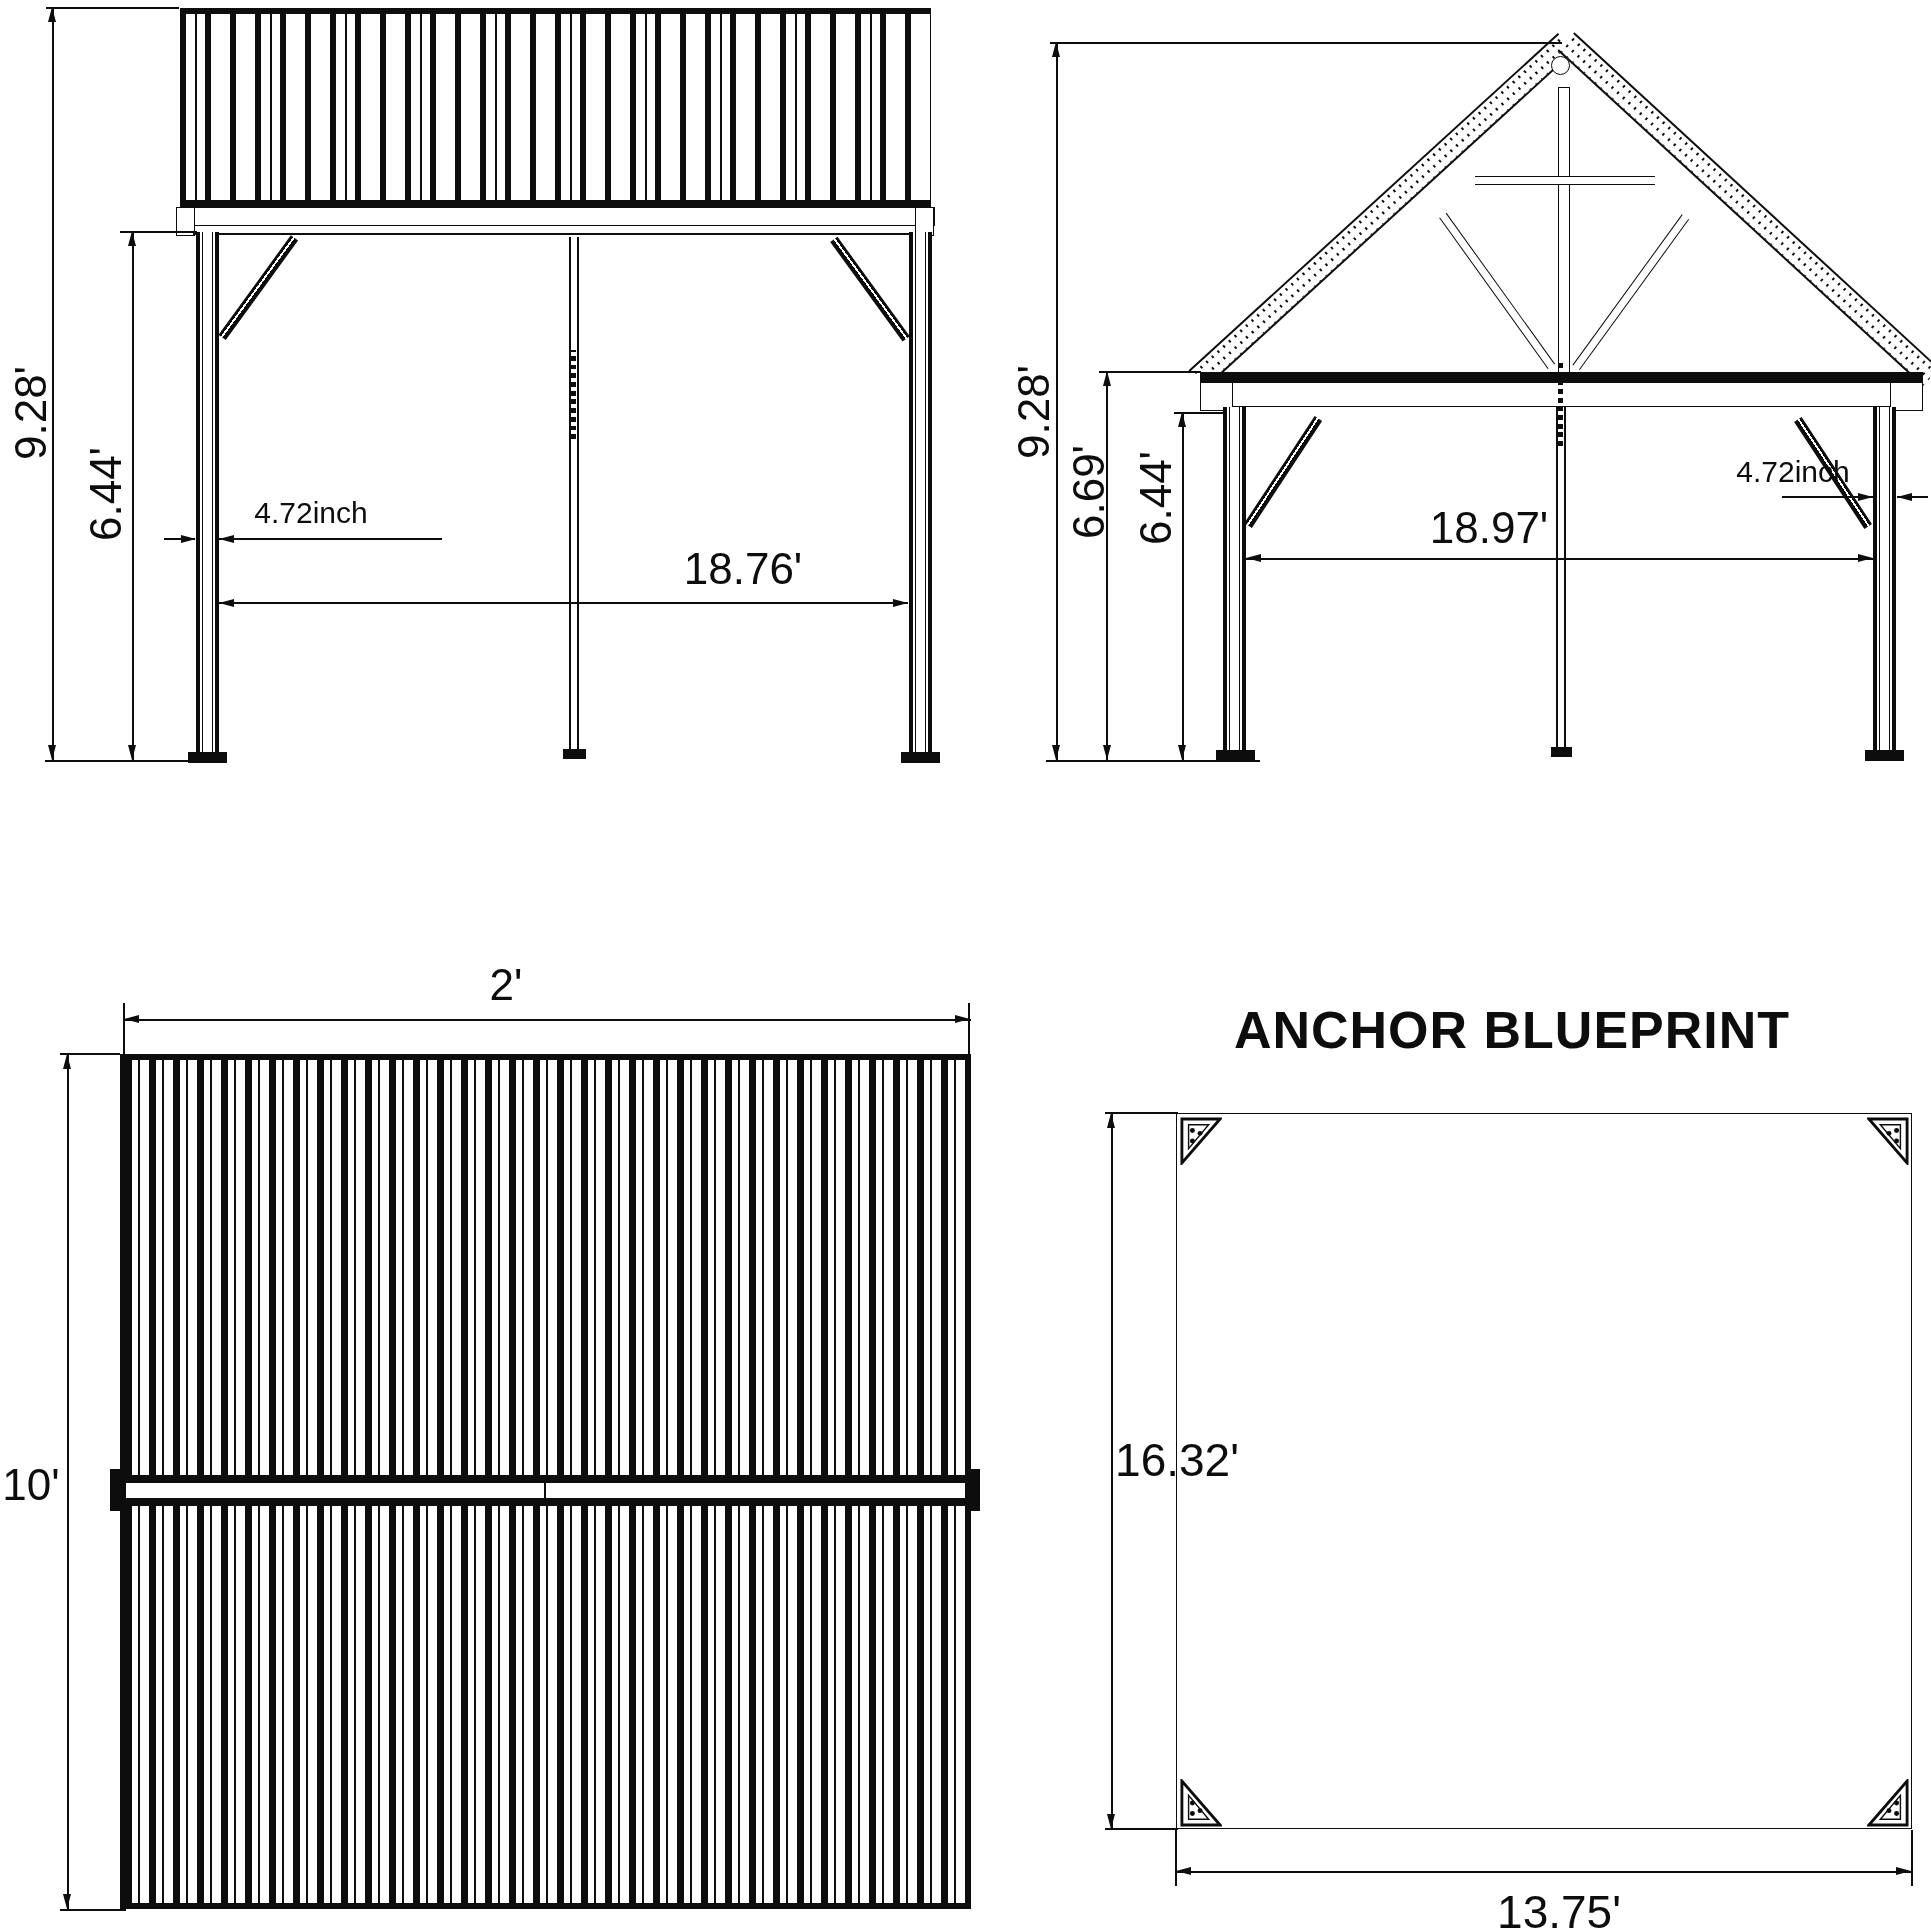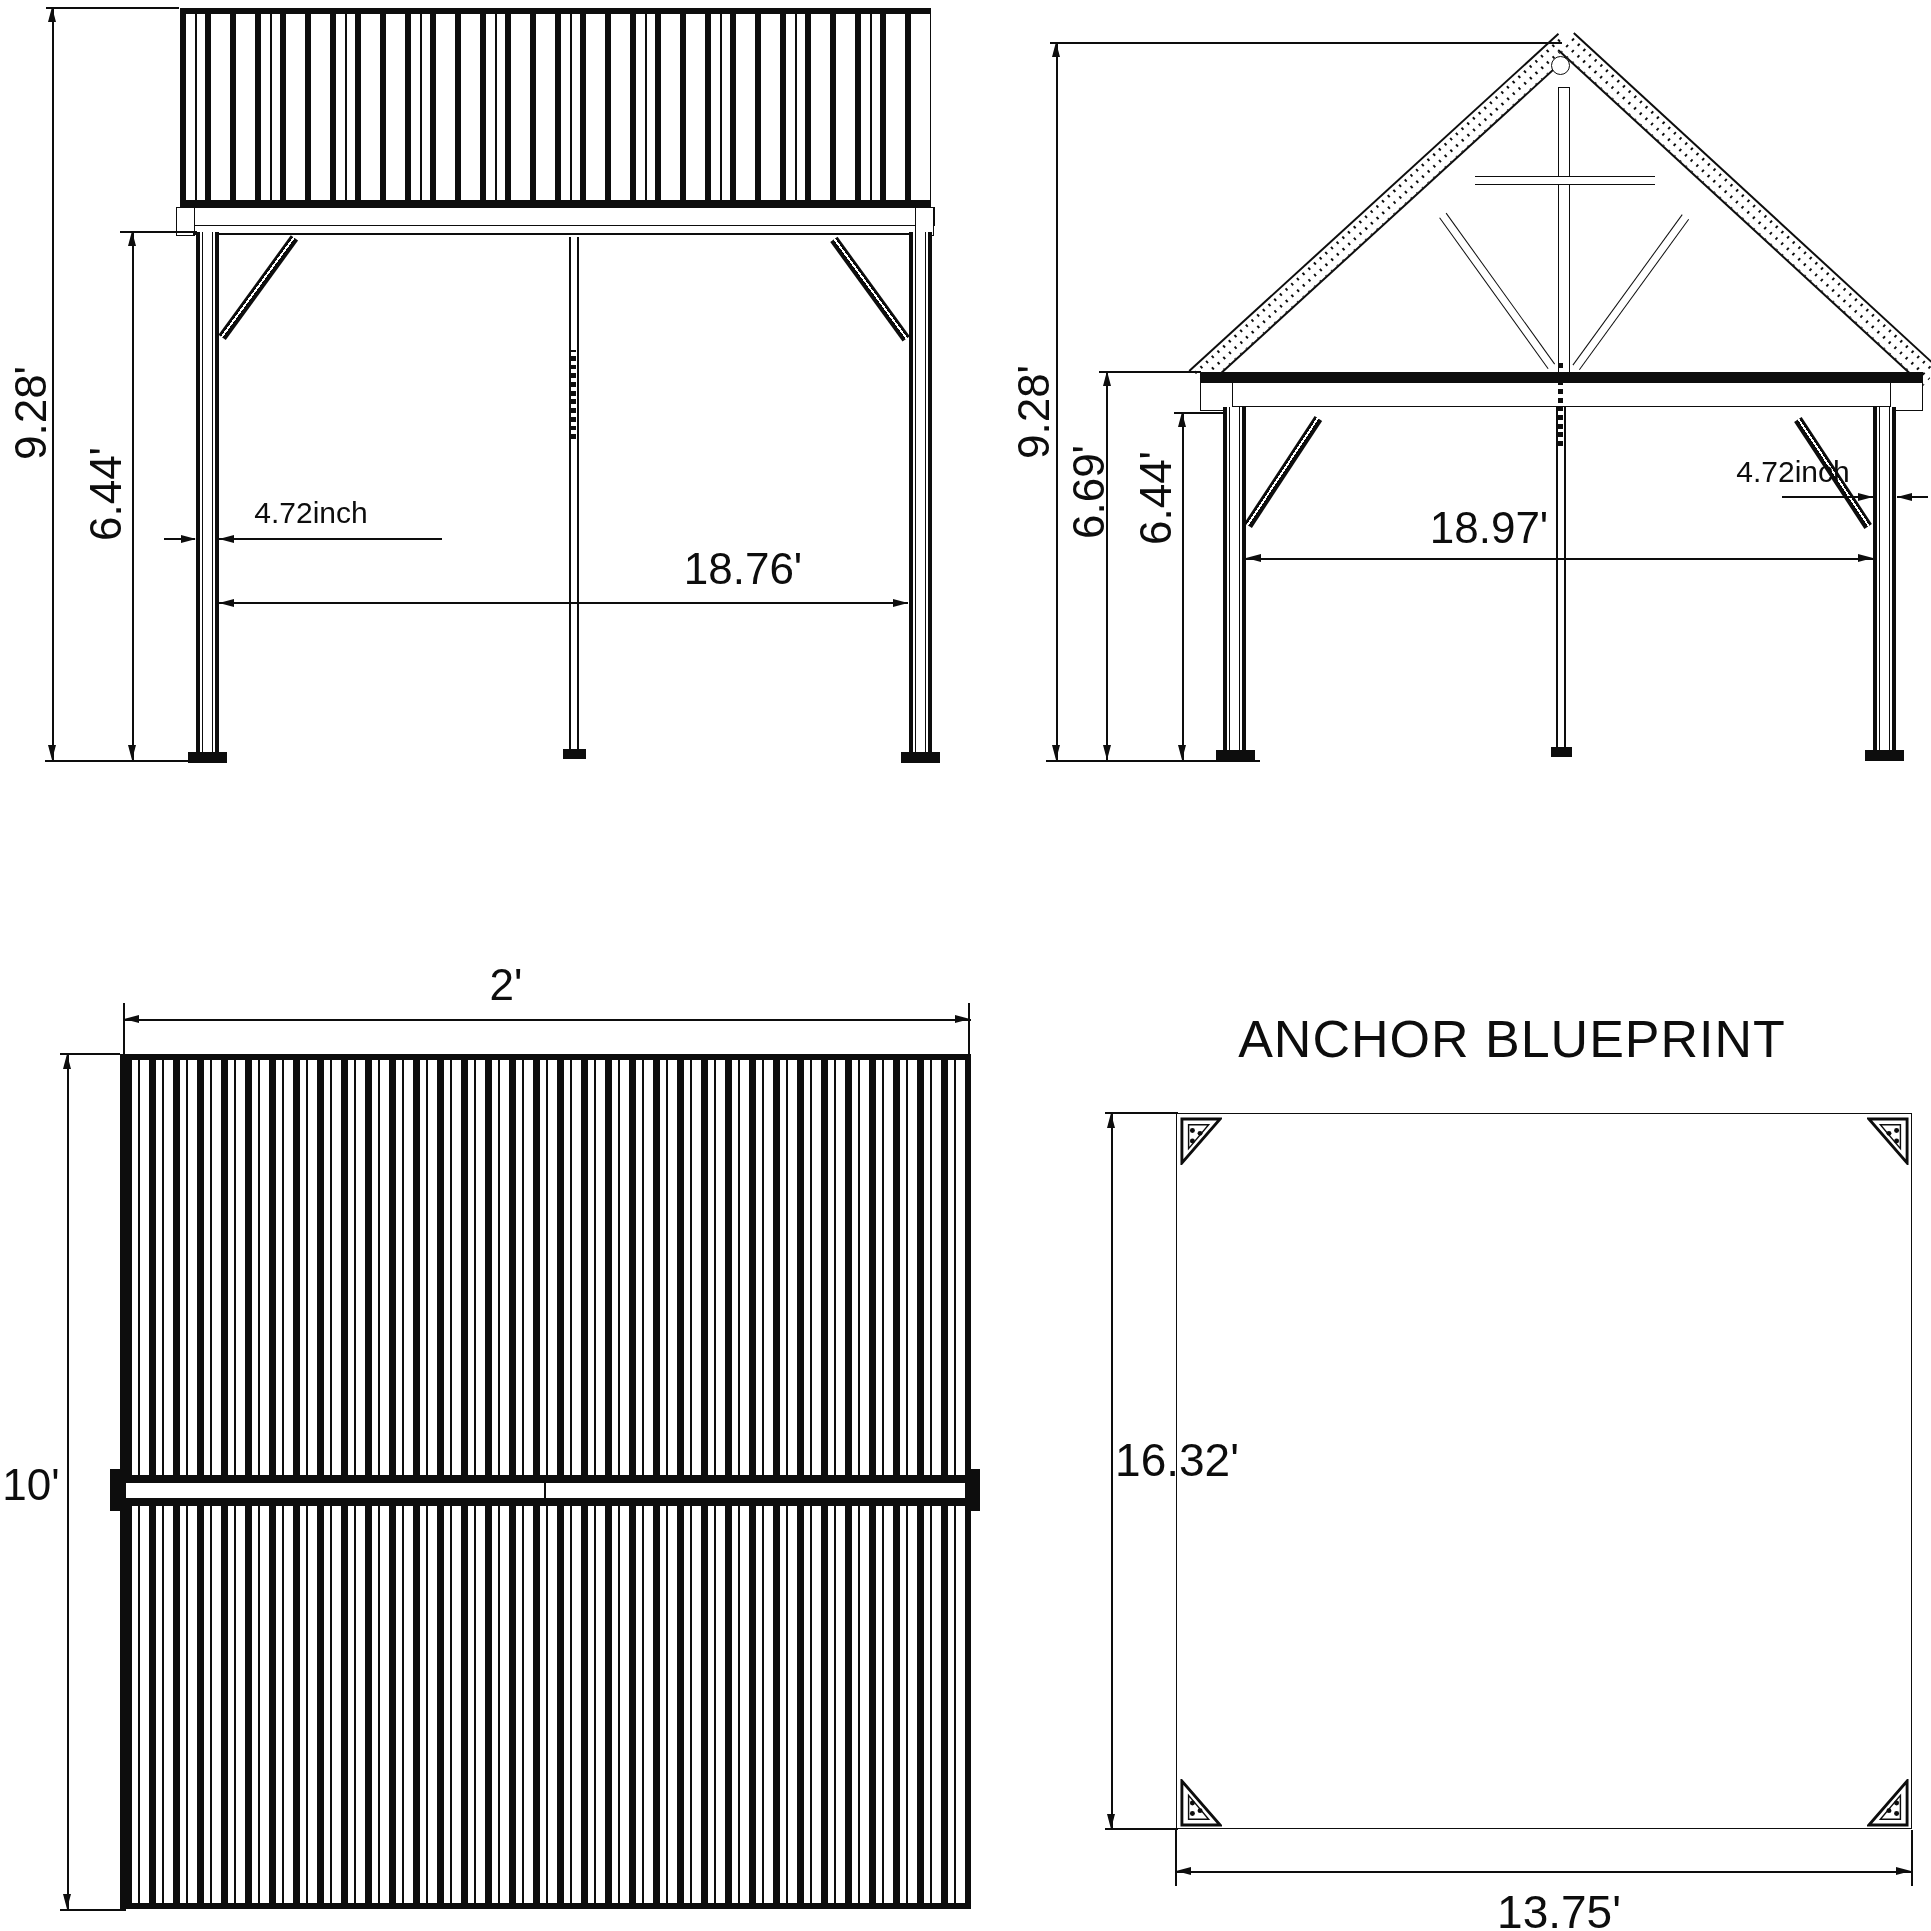--- a/index.html
+++ b/index.html
@@ -11,21 +11,21 @@
   .blk{position:absolute;background:#0d0d0d;}
   
   .au{position:absolute;width:0;height:0;border-left:4.8px solid transparent;border-right:4.8px solid transparent;border-bottom:15.4px solid #0d0d0d;}
   .ad{position:absolute;width:0;height:0;border-left:4.8px solid transparent;border-right:4.8px solid transparent;border-top:15.4px solid #0d0d0d;}
   .al{position:absolute;width:0;height:0;border-top:4.8px solid transparent;border-bottom:4.8px solid transparent;border-right:15.4px solid #0d0d0d;}
   .ar{position:absolute;width:0;height:0;border-top:4.8px solid transparent;border-bottom:4.8px solid transparent;border-left:15.4px solid #0d0d0d;}
   
   .vlab{position:absolute;transform:translate(-50%,-50%) rotate(-90deg);white-space:nowrap;font-size:44px;}
   .hlab{position:absolute;transform:translate(-50%,-50%);white-space:nowrap;font-size:44px;}
   .slab{position:absolute;transform:translate(-50%,-50%);white-space:nowrap;font-size:30px;}
-  .title{position:absolute;transform:translate(-50%,-50%);white-space:nowrap;font-size:52px;font-weight:400;letter-spacing:1px;margin-top:9px;}
+  .title{position:absolute;transform:translate(-50%,-50%);white-space:nowrap;font-size:52px;font-weight:700;letter-spacing:1px;}
   
   .post{position:absolute;width:23px;background:linear-gradient(90deg,#0d0d0d 0 3.9px,#fff 3.9px 5.8px,#0d0d0d 5.8px 6.8px,#fff 6.8px 16.4px,#0d0d0d 16.4px 17.4px,#fff 17.4px 19.3px,#0d0d0d 19.3px 23px);}
   .tpost{position:absolute;width:9.7px;background:linear-gradient(90deg,#0d0d0d 0 1.9px,#fff 1.9px 7.7px,#0d0d0d 7.7px 9.7px);}
   .brace{position:absolute;height:8.7px;transform-origin:0 50%;background:linear-gradient(180deg,#0d0d0d 0 2.9px,#fff 2.9px 4.8px,#0d0d0d 4.8px 8.7px);}
   .strut{position:absolute;height:8.7px;transform-origin:0 50%;background:#fff;border-top:1.9px solid #0d0d0d;border-bottom:1.9px solid #0d0d0d;box-sizing:border-box;}
   .slope{position:absolute;height:25px;transform-origin:0 50%;box-sizing:border-box;border-top:2.9px solid #0d0d0d;border-bottom:2.9px solid #0d0d0d;background-color:#fff;background-image:radial-gradient(circle,#0d0d0d 1.2px,transparent 1.4px);background-size:7.7px 8.7px;}
   .corr1{background-image:repeating-linear-gradient(90deg,#0d0d0d 0 5.8px,transparent 5.8px 25px),repeating-linear-gradient(90deg,transparent 0 15.4px,#0d0d0d 15.4px 17.4px,transparent 17.4px 75px);}
   .corr2{background-image:repeating-linear-gradient(90deg,#0d0d0d 0 6.8px,transparent 6.8px 13.5px,#0d0d0d 13.5px 15.4px,transparent 15.4px 24px);}
   .wbox{position:absolute;background:#fff;border:1.9px solid #0d0d0d;box-sizing:border-box;}
   .watermark{position:absolute;width:4.8px;background:repeating-linear-gradient(0deg,#0d0d0d 0 4.8px,transparent 4.8px 8.7px);}

